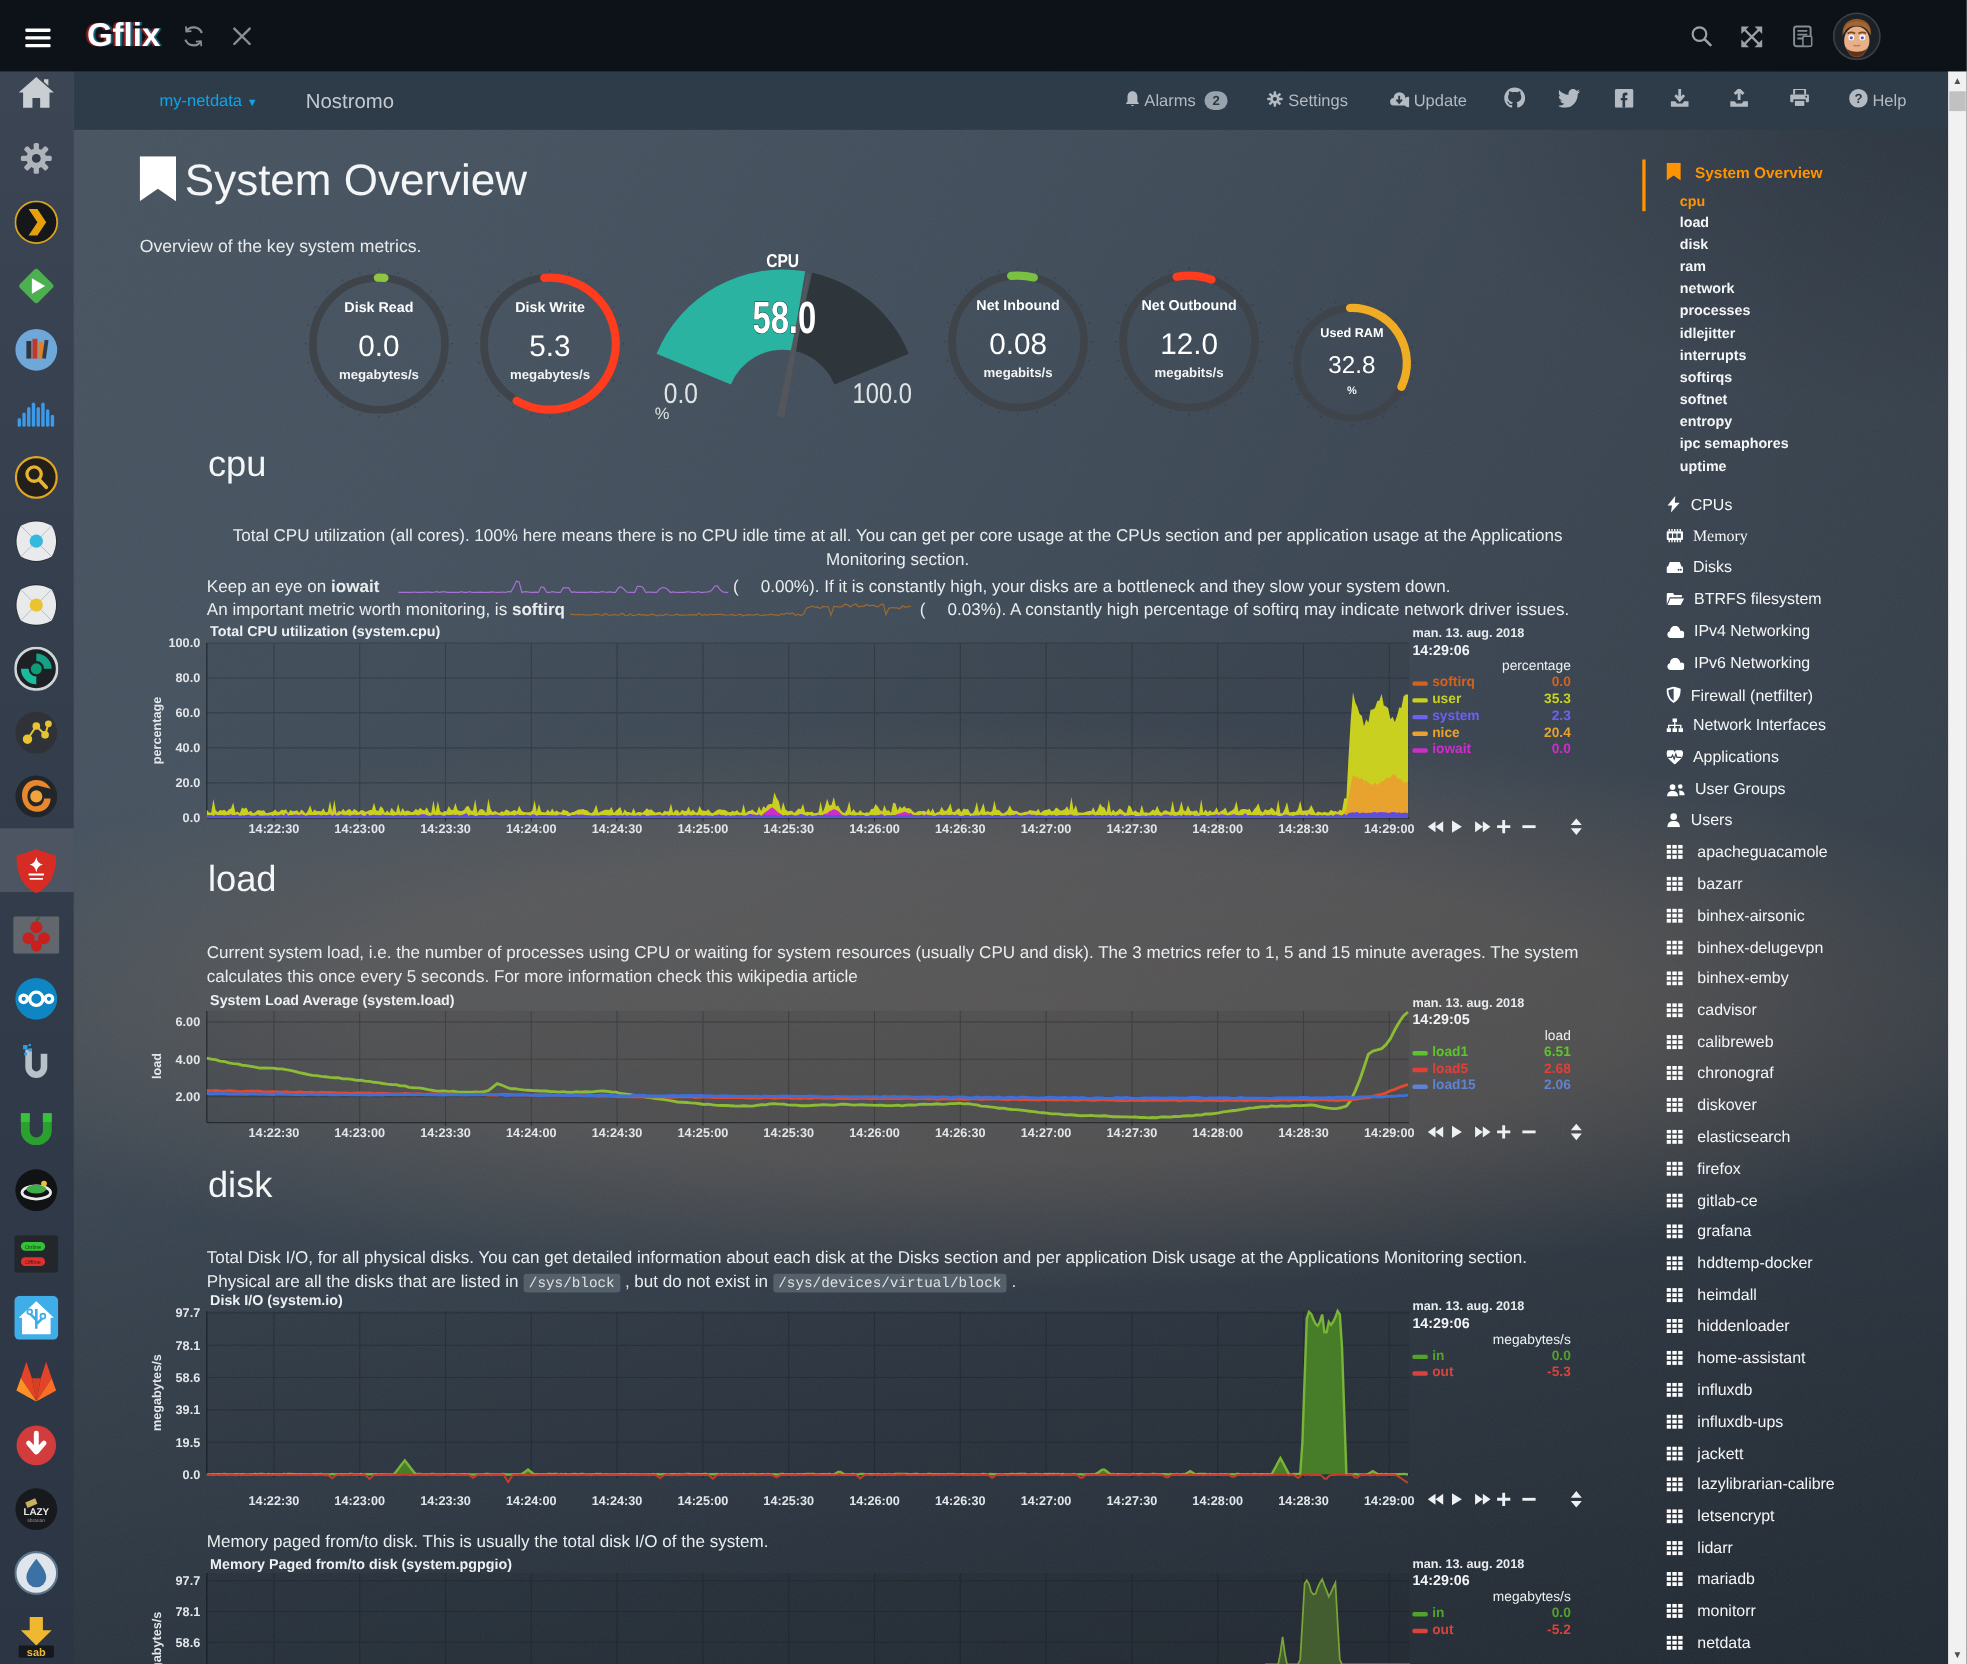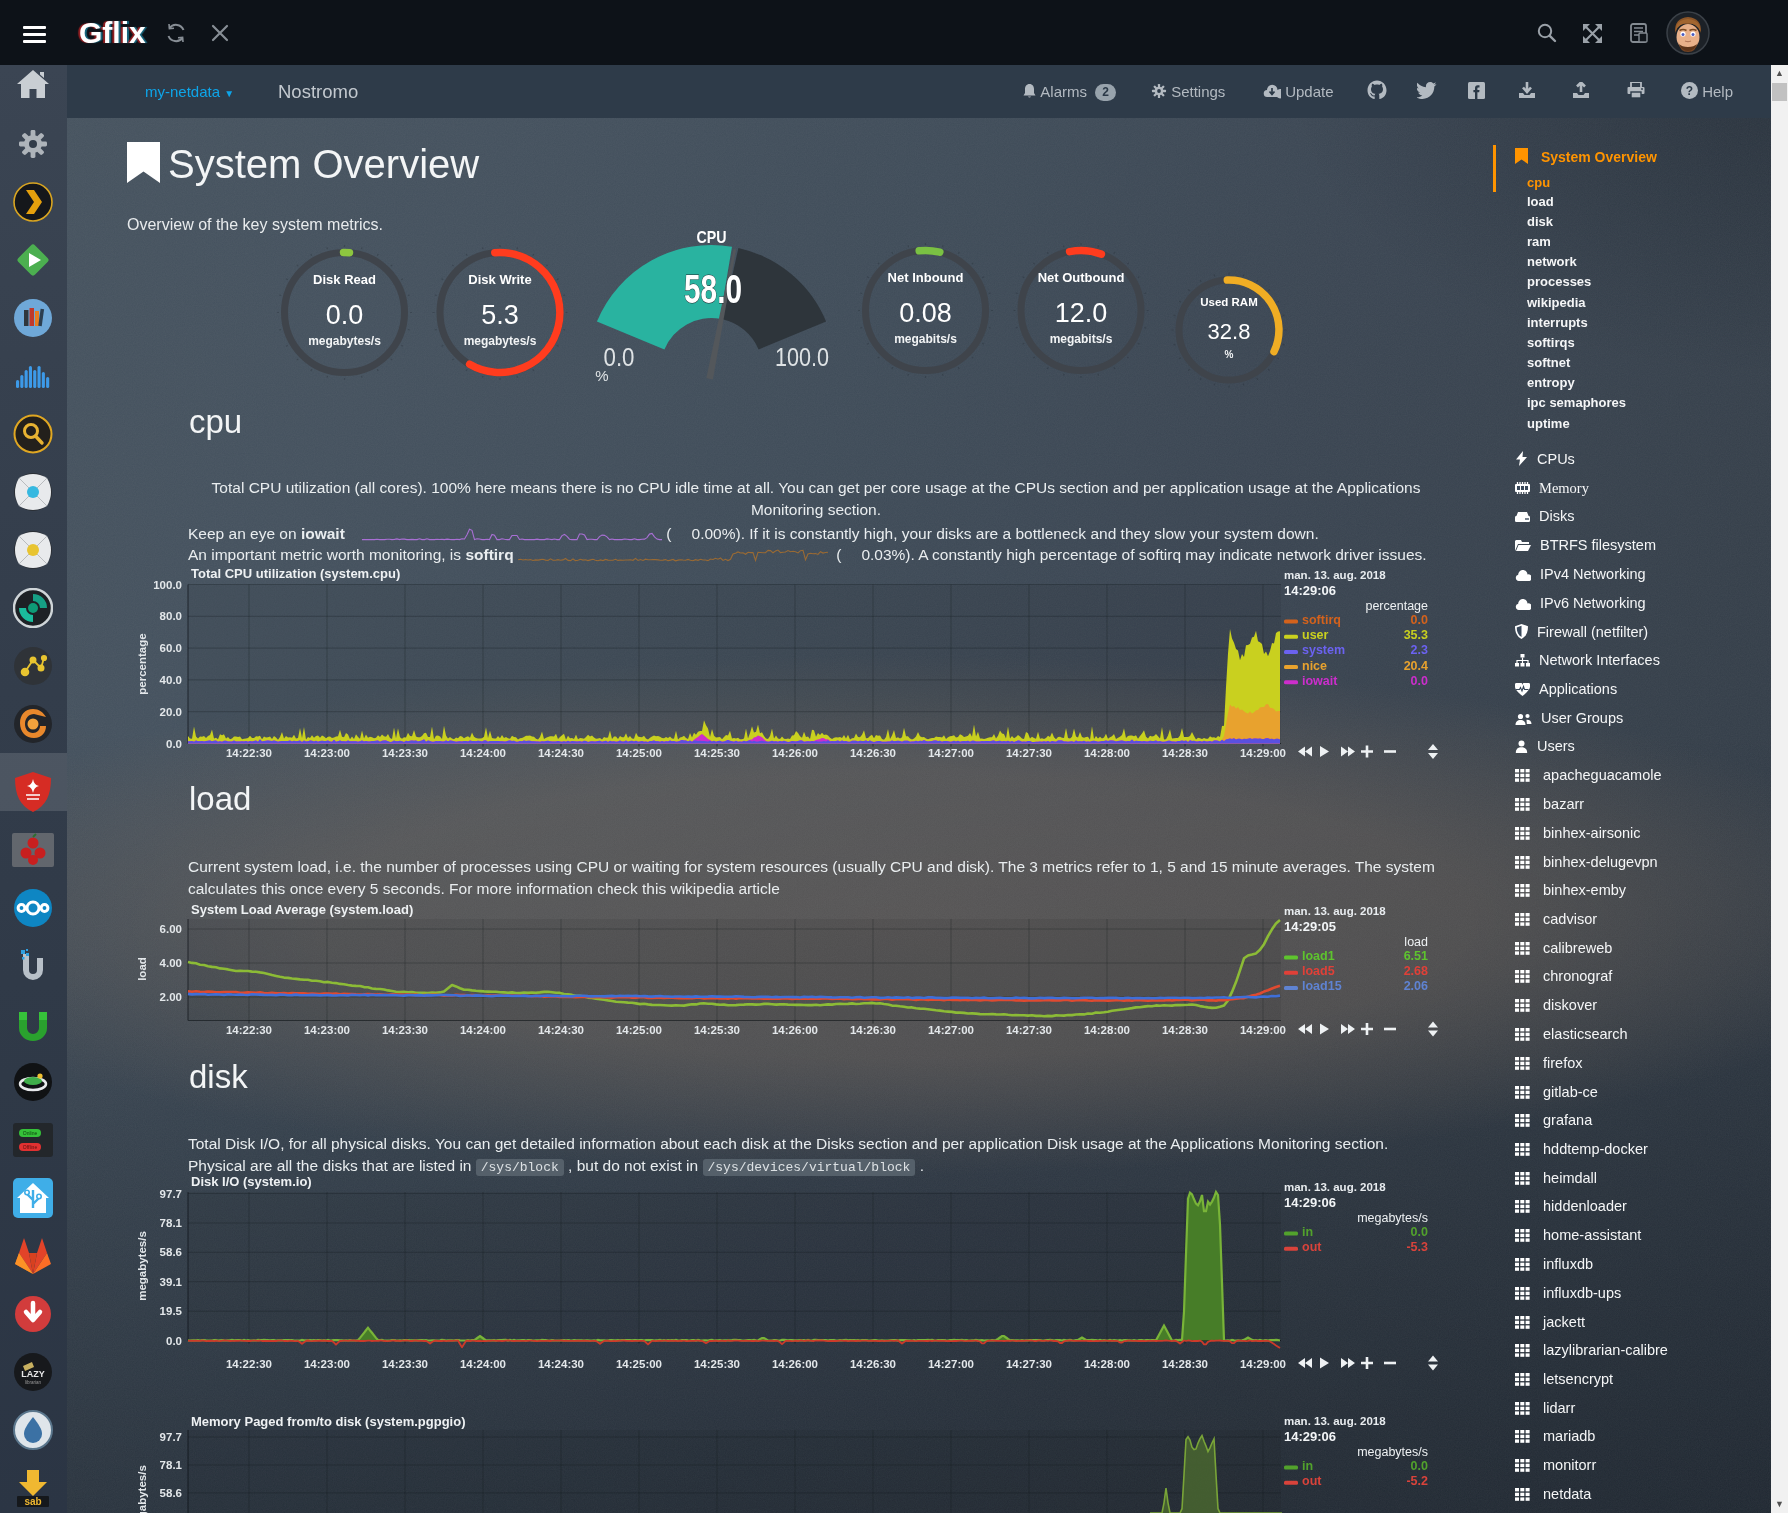--- a/index.html
+++ b/index.html
@@ -580,33 +580,34 @@
 <div class="para" style="left:188px;top:523px;white-space:nowrap;">Keep an eye on <b>iowait</b> &nbsp;&nbsp;&nbsp;<svg width="300" height="17" viewBox="0 0 300 17" style="vertical-align:-3px;">
           <polyline points="0,14.6 2.5,14.6 5,14.6 7.5,14.6 10,14.6 12.5,14.6 15,14.2 17.5,14.6 20,14.6 22.5,14.6 25,14.2 27.5,14.2 30,14.6 32.5,14.4 35,13.9 37.5,14.6 40,14 42.5,14.1 45,14.6 47.5,14.6 50,14.4 52.5,14.6 55,14.6 57.5,13.8 60,14.6 62.5,14.6 65,13.8 67.5,14.6 70,14.6 72.5,14.6 75,14.3 77.5,14.5 80,14.4 82.5,14.6 85,14.1 87.5,14.4 90,14.6 92.5,14.6 95,14.2 97.5,14.6 100,13.8 102.5,14 105,9.7 107.5,4.2 110,5.3 112.5,14.6 115,13.8 117.5,14 120,14.6 122.5,14.6 125,14.3 127.5,14.6 130,9.5 132.5,10.2 135,14.6 137.5,14.6 140,13.8 142.5,14.3 145,14.6 147.5,14.6 150,10.5 152.5,10.5 155,10.5 157.5,14.5 160,14 162.5,14.6 165,14.6 167.5,14.6 170,14.6 172.5,14.6 175,14.1 177.5,14.6 180,14.6 182.5,14.6 185,13.9 187.5,14.2 190,14.6 192.5,14 195,14.6 197.5,14.6 200,10.6 202.5,9.4 205,11.4 207.5,14.2 210,14.6 212.5,14.6 215,14.6 217.5,9 220,9 222.5,10 225,14.6 227.5,14.3 230,14.3 232.5,14.6 235,14.6 237.5,11.6 240,10.1 242.5,10.4 245,11.9 247.5,14.6 250,14 252.5,14.6 255,14.6 257.5,14.6 260,14.6 262.5,14 265,14.2 267.5,14.6 270,14.6 272.5,13.8 275,14.6 277.5,14.6 280,14.2 282.5,14.1 285,12.6 287.5,9.1 290,8.4 292.5,11.9 295,14.1 297.5,14.6 300,14.6 302.5,13.9 305,14.6" fill="none" stroke="#a86fd4" stroke-width="1.1"></polyline>
         </svg>&nbsp;(<span style="display:inline-block;width:20px;"></span>0.00%). If it is constantly high, your disks are a bottleneck and they slow your system down.</div>
 <div class="para" style="left:188px;top:544px;white-space:nowrap;">An important metric worth monitoring, is <b>softirq</b> <svg width="314" height="15" viewBox="0 0 314 15" style="vertical-align:-3px;">
           <polyline points="0,11.7 2.5,11.3 5,12 7.5,11.5 10,12 12.5,11.6 15,12.5 17.5,11.9 20,12.1 22.5,11.6 25,11.3 27.5,12.1 30,12.4 32.5,10.8 35,12.2 37.5,12.3 40,11.6 42.5,12.2 45,11.9 47.5,10.5 50,12.4 52.5,12.6 55,11 57.5,12.6 60,12.3 62.5,11.3 65,12.1 67.5,11.8 70,12.6 72.5,11.9 75,11.3 77.5,12.2 80,12.8 82.5,11.9 85,12.6 87.5,11.4 90,12.1 92.5,12.3 95,12.2 97.5,11.3 100,12.4 102.5,12 105,12.3 107.5,12 110,12 112.5,11.8 115,12.3 117.5,10.4 120,12.4 122.5,11.5 125,12.4 127.5,11.2 130,11.8 132.5,11.8 135,11.6 137.5,11.6 140,11.9 142.5,12.3 145,12.1 147.5,11.6 150,12.7 152.5,12.1 155,11.4 157.5,12.8 160,12.1 162.5,11.7 165,12 167.5,12.2 170,11.4 172.5,12.3 175,12.7 177.5,11.7 180,12.3 182.5,11.3 185,12 187.5,12 190,12.6 192.5,11 195,11.5 197.5,10.3 200,11.2 202.5,10 205,12.4 207.5,11.3 210,12.6 212.5,11.3 215,5.9 217.5,5.2 220,3.9 222.5,5 225,4.8 227.5,6.3 230,4.3 232.5,4.6 235,4.6 237.5,12.4 240,4.3 242.5,4.5 245,4.7 247.5,4.6 250,2.4 252.5,2.6 255,4.8 257.5,3 260,2.1 262.5,4.6 265,4.3 267.5,4 270,2.5 272.5,3.7 275,3.2 277.5,3.8 280,4.9 282.5,2.7 285,2.3 287.5,11.8 290,6 292.5,5.3 295,5.7 297.5,5.6 300,6.4 302.5,3.7 305,5.1 307.5,4.5 310,4.3" fill="none" stroke="#9a6a33" stroke-width="1.1"></polyline>
         </svg>&nbsp;(<span style="display:inline-block;width:20px;"></span>0.03%). A constantly high percentage of softirq may indicate network driver issues.</div>
 <div class="h2" style="left:189px;top:780px;">load</div>
 <div class="para" style="left:188px;top:856px;">Current system load, i.e. the number of processes using CPU or waiting for system resources (usually CPU and disk). The 3 metrics refer to 1, 5 and 15 minute averages. The system calculates this once every 5 seconds. For more information check this wikipedia article</div>
 <div class="h2" style="left:189px;top:1058px;">disk</div>
 <div class="para" style="left:188px;top:1133px;">Total Disk I/O, for all physical disks. You can get detailed information about each disk at the Disks section and per application Disk usage at the Applications Monitoring section.<br>Physical are all the disks that are listed in <span class="code">/sys/block</span> , but do not exist in <span class="code">/sys/devices/virtual/block</span> .</div>
+<div class="para" style="left:188px;top:1391px;">Memory paged from/to disk. This is usually the total disk I/O of the system.</div>
     </div>
   <div id="rnav">
 <div class="bar"></div>
 <div class="nitm org" style="top:18px;font-weight:bold;font-size:14px;"><svg width="13" height="16" viewBox="0 0 13 16">
           <path d="M0 0 H13 V16 L6.5 11.5 L0 16 Z" fill="#ff9400"></path>
         </svg> System Overview</div>
 <div class="nsub org" style="top:45px;">cpu</div>
 <div class="nsub" style="top:64px;">load</div>
 <div class="nsub" style="top:84px;">disk</div>
 <div class="nsub" style="top:104px;">ram</div>
 <div class="nsub" style="top:124px;">network</div>
 <div class="nsub" style="top:144px;">processes</div>
-<div class="nsub" style="top:165px;">wikipedia</div>
+<div class="nsub" style="top:165px;">idlejitter</div>
 <div class="nsub" style="top:185px;">interrupts</div>
 <div class="nsub" style="top:205px;">softirqs</div>
 <div class="nsub" style="top:225px;text-align:right;">softnet</div>
 <div class="nsub" style="top:245px;">entropy</div>
 <div class="nsub" style="top:265px;">ipc semaphores</div>
 <div class="nsub" style="top:286px;">uptime</div>
 <div class="nitm" style="top:321px;"><svg width="13" height="15" viewBox="0 0 13 15">
           <path d="M8 0 L1 8.5 L5 8.5 L4 15 L12 6 L7.5 6 Z" fill="#fff"></path>
         </svg>CPUs</div>
 <div class="nitm" style="top:350px;font-family:Liberation Serif, serif;"><svg width="15" height="13" viewBox="0 0 15 13">

